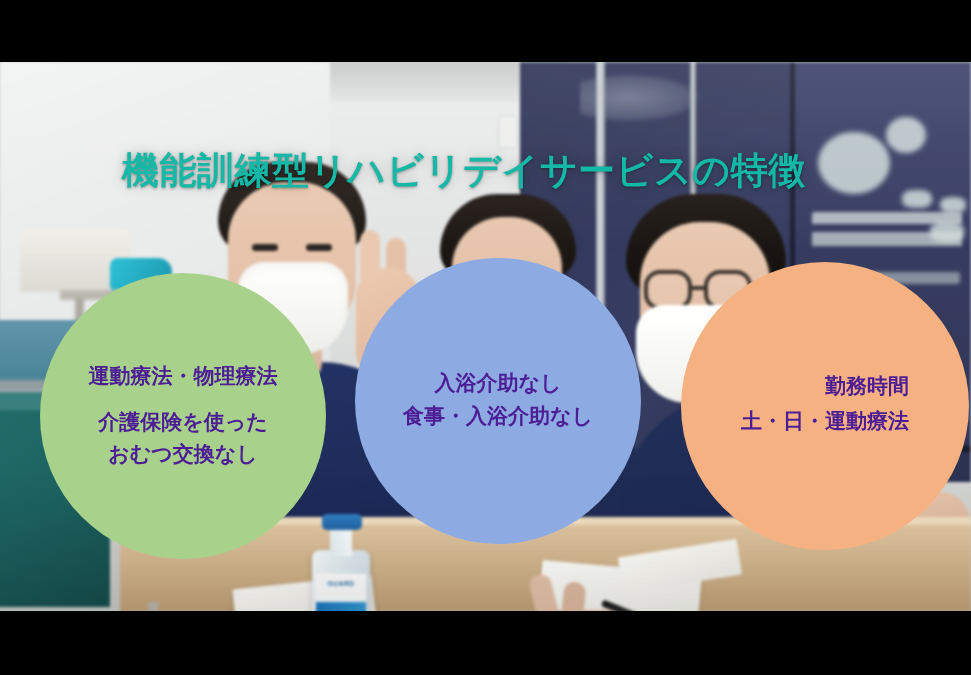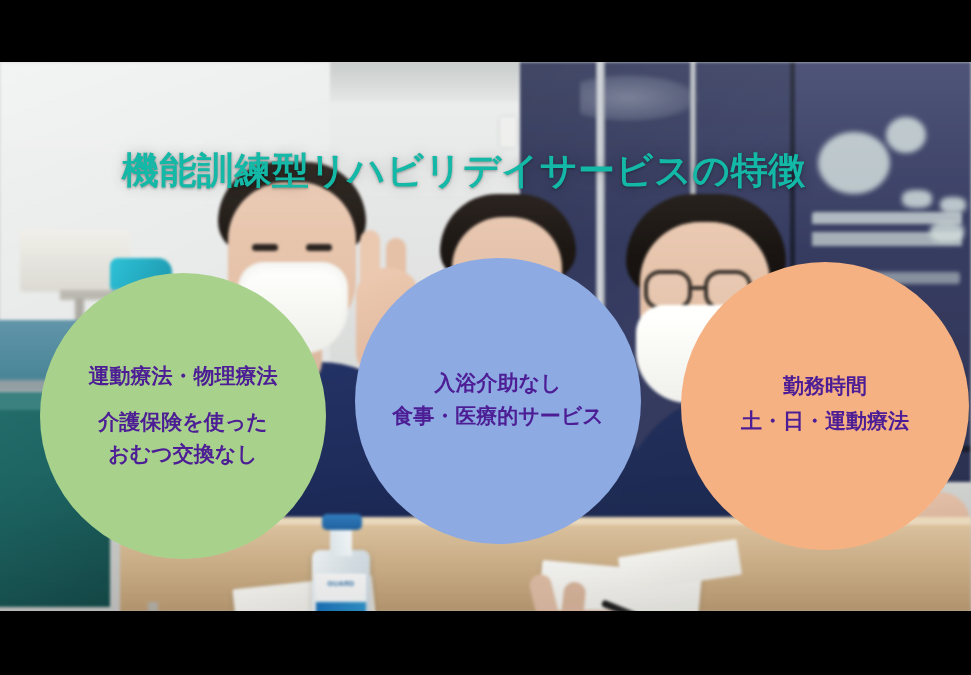--- a/index.html
+++ b/index.html
@@ -426,21 +426,21 @@
     top: 262px;
     width: 288px;
     height: 288px;
     background: #f6b182;
   }
 
   .bubble-green .b-group-1  { font-size: 21px; font-weight: 700; }
   .bubble-green .b-group-2  { font-size: 21px; font-weight: 700; margin-top: 16px; }
   .bubble-blue  .b-group-1  { font-size: 21px; font-weight: 700; }
   .bubble-orange .b-group-1 { font-size: 21px; font-weight: 700; }
-  .bubble-orange .b-group-1 .bubble-line { margin-bottom: 5px; }
+  .bubble-orange .b-group-1 .bubble-line { margin-bottom: 5px; text-align: right; }
   .bubble-green .b-group-2 .bubble-line { margin-bottom: 2px; }
   .bubble-blue .b-group-1 .bubble-line { margin-bottom: 3px; }
 </style>
 </head>
 <body>
 
 <div class="slide-frame">
 
   <div class="photo-stage">
     <div class="photo-inner">
@@ -528,21 +528,21 @@
     </div>
     <div class="b-group-2">
       <span class="bubble-line">介護保険を使った</span>
       <span class="bubble-line">おむつ交換なし</span>
     </div>
   </div>
 
   <div class="bubble bubble-blue">
     <div class="b-group-1">
       <span class="bubble-line">入浴介助なし</span>
-      <span class="bubble-line">食事・医療的サービス</span>
+      <span class="bubble-line">食事・入浴介助なし</span>
     </div>
   </div>
 
   <div class="bubble bubble-orange">
     <div class="b-group-1">
       <span class="bubble-line">勤務時間</span>
       <span class="bubble-line">土・日・運動療法</span>
     </div>
   </div>
 

